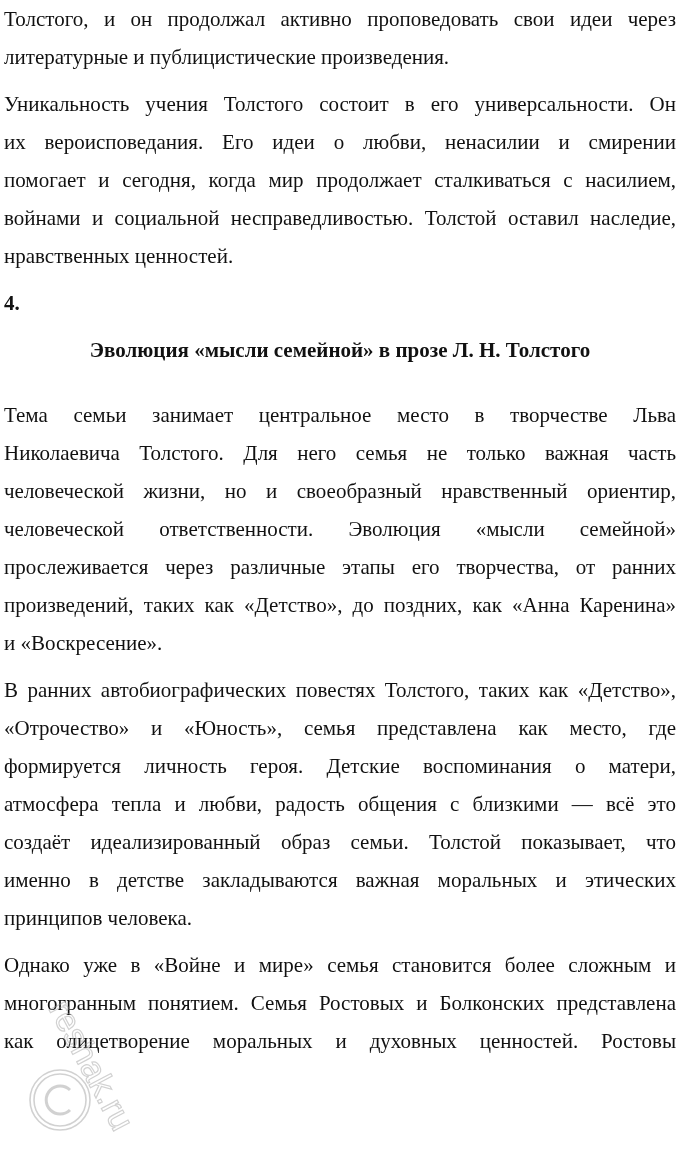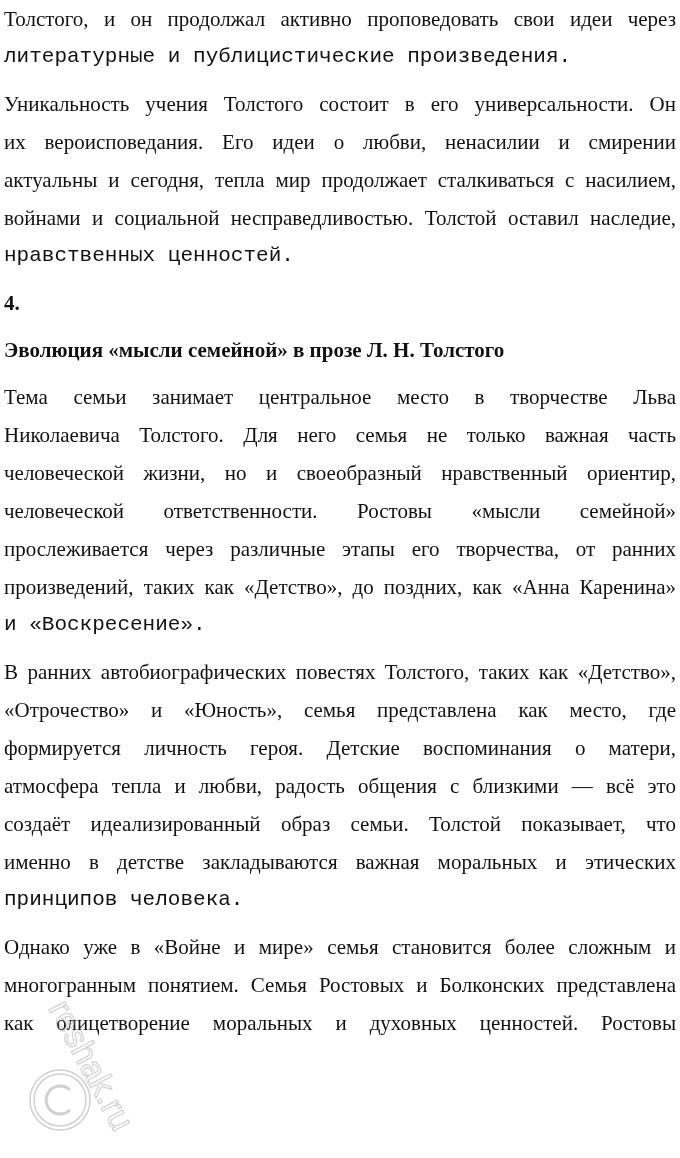--- a/index.html
+++ b/index.html
@@ -5,56 +5,56 @@
   html, body { margin: 0; padding: 0; background: #ffffff; }
   body { width: 680px; height: 1158px; overflow: hidden; position: relative; }
   .page {
     position: absolute; left: 4px; top: 0; width: 672px;
     font-family: "Liberation Serif", serif; font-size: 21px; color: #111111;
   }
   .line {
     display: block; height: 38px; line-height: 38px; white-space: nowrap;
     text-align: justify; text-align-last: justify;
   }
-  .line.last { text-align-last: left; font-family: Liberation Mono, monospace; }
+  .line.last { text-align-last: left; }
   .para { margin-bottom: 9px; }
   .num { font-weight: bold; height: 38px; line-height: 38px; margin-bottom: 9px; }
-  .heading { font-weight: bold; text-align: left; height: 38px; line-height: 38px; margin-bottom: 9px; }
+  .heading { font-weight: bold; text-align: center; height: 38px; line-height: 38px; margin-bottom: 27px; }
   .watermark {
     position: absolute; left: 18px; top: 1000px; width: 120px; height: 150px;
     pointer-events: none; opacity: 0.45;
   }
 </style>
 </head>
 <body>
 
 <div class="page">
 
   <div class="para">
     <span class="line">Толстого, и он продолжал активно проповедовать свои идеи через</span>
     <span class="line last">литературные и публицистические произведения.</span>
   </div>
 
   <div class="para">
     <span class="line">Уникальность учения Толстого состоит в его универсальности. Он</span>
     <span class="line">их вероисповедания. Его идеи о любви, ненасилии и смирении</span>
-    <span class="line">актуальны и сегодня, тепла мир продолжает сталкиваться с насилием,</span>
+    <span class="line">помогает и сегодня, когда мир продолжает сталкиваться с насилием,</span>
     <span class="line">войнами и социальной несправедливостью. Толстой оставил наследие,</span>
     <span class="line last">нравственных ценностей.</span>
   </div>
 
   <div class="num">4.</div>
 
   <div class="heading">Эволюция «мысли семейной» в прозе Л. Н. Толстого</div>
 
   <div class="para">
     <span class="line">Тема семьи занимает центральное место в творчестве Льва</span>
     <span class="line">Николаевича Толстого. Для него семья не только важная часть</span>
     <span class="line">человеческой жизни, но и своеобразный нравственный ориентир,</span>
-    <span class="line">человеческой ответственности. Ростовы «мысли семейной»</span>
+    <span class="line">человеческой ответственности. Эволюция «мысли семейной»</span>
     <span class="line">прослеживается через различные этапы его творчества, от ранних</span>
     <span class="line">произведений, таких как «Детство», до поздних, как «Анна Каренина»</span>
     <span class="line last">и «Воскресение».</span>
   </div>
 
   <div class="para">
     <span class="line">В ранних автобиографических повестях Толстого, таких как «Детство»,</span>
     <span class="line">«Отрочество» и «Юность», семья представлена как место, где</span>
     <span class="line">формируется личность героя. Детские воспоминания о матери,</span>
     <span class="line">атмосфера тепла и любви, радость общения с близкими — всё это</span>

